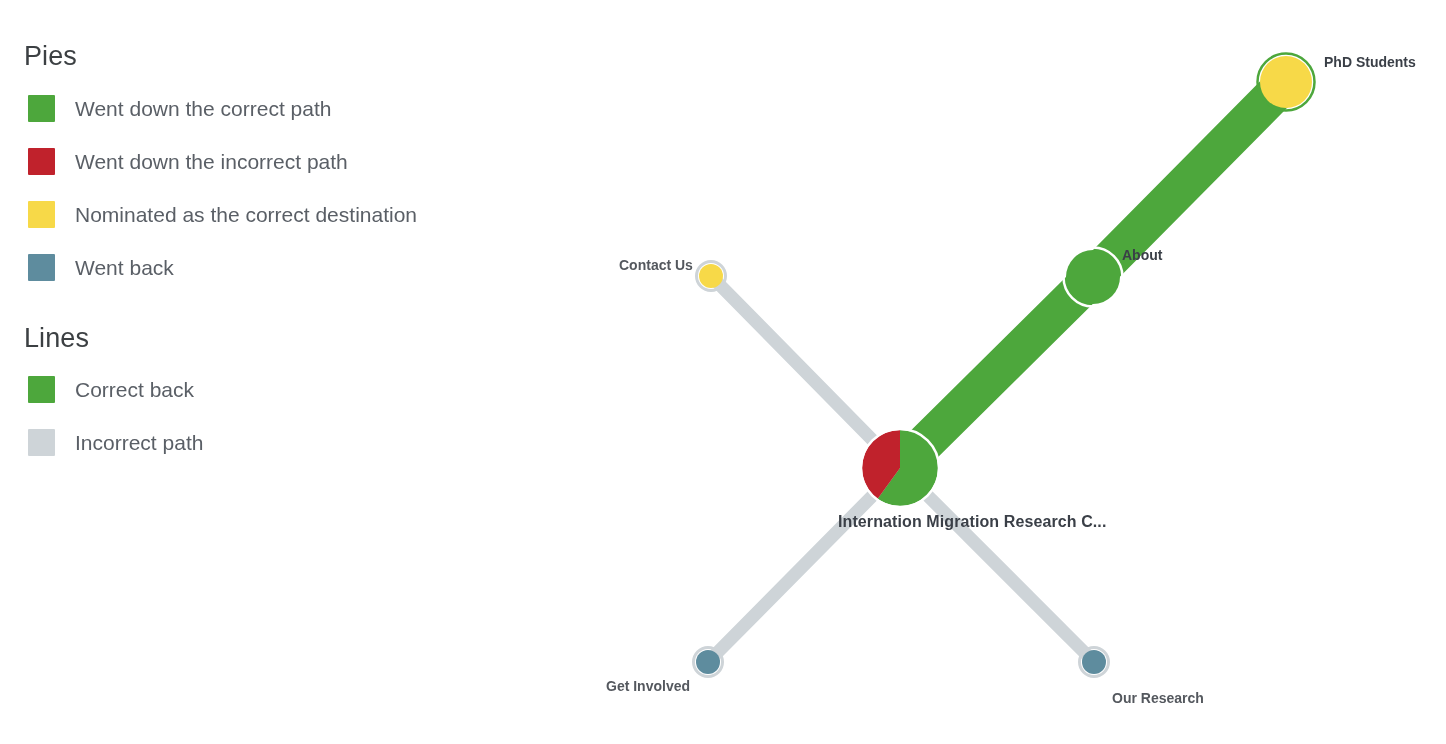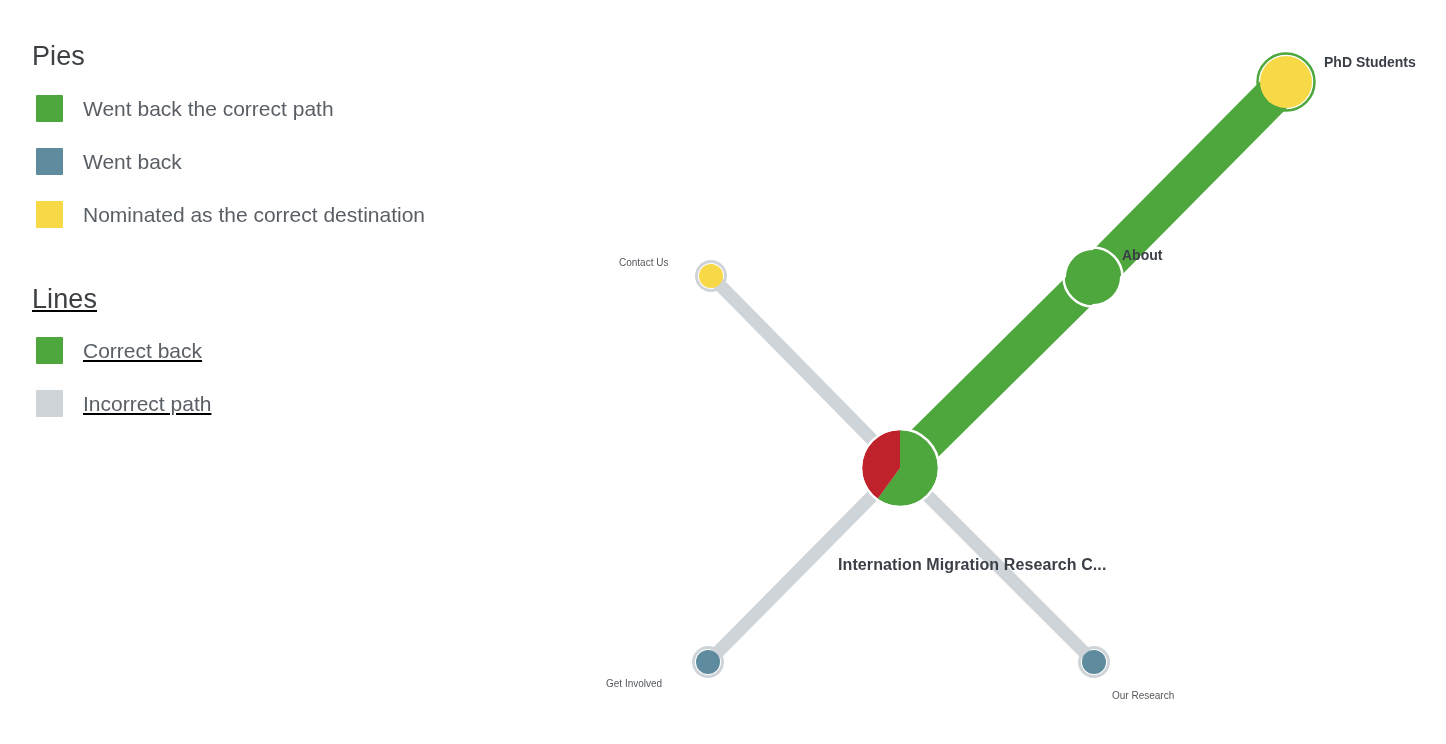--- a/index.html
+++ b/index.html
@@ -13,21 +13,21 @@
     height: 744px;
     position: relative;
     overflow: hidden;
     font-family: "Liberation Sans", "DejaVu Sans", sans-serif;
     -webkit-font-smoothing: antialiased;
   }
 
   
   #legend {
     position: absolute;
-    left: 30px;
+    left: 22px;
     top: 42px;
     width: 520px;
   }
   .legend-group { margin-bottom: 22px; }
   .legend-title {
     font-size: 27px;
     font-weight: 400;
     color: #3c4043;
     letter-spacing: 0.1px;
     margin: 0 0 10px 2px;
@@ -46,37 +46,37 @@
     margin-right: 20px;
     border-radius: 1px;
   }
   .legend-label {
     font-size: 21px;
     font-weight: 400;
     color: #5a5f66;
     line-height: 1.2;
     white-space: nowrap;
   }
-  #lines-group { margin-top: 44px; text-decoration: underline; }
+  #lines-group { margin-top: 30px; }
 
   
   #graph {
     position: absolute;
     left: 0;
     top: 0;
     width: 1446px;
     height: 744px;
   }
   .node-label {
     position: absolute;
     font-family: "Liberation Sans", "DejaVu Sans", sans-serif;
     white-space: nowrap;
     color: #54585e;
-    font-size: 10px;
-    font-weight: 400;
+    font-size: 14px;
+    font-weight: 700;
   }
   .node-label.bold {
     font-weight: 700;
     color: #3a3f47;
     font-size: 14px;
   }
   .node-label.center-label {
     font-weight: 700;
     color: #3a3f47;
     font-size: 16px;
@@ -86,32 +86,36 @@
 </head>
 <body>
 
 <div id="legend">
 
   <div class="legend-group">
     <div class="legend-title">Pies</div>
 
     <div class="legend-item">
       <span class="legend-swatch" style="background-color: rgb(77, 167, 60);"></span>
-      <span class="legend-label">Went back the correct path</span>
+      <span class="legend-label">Went down the correct path</span>
     </div>
 
-
     <div class="legend-item">
-      <span class="legend-swatch" style="background-color: rgb(94, 140, 158);"></span>
-      <span class="legend-label">Went back</span>
+      <span class="legend-swatch" style="background-color: rgb(192, 34, 44);"></span>
+      <span class="legend-label">Went down the incorrect path</span>
     </div>
 
     <div class="legend-item">
       <span class="legend-swatch" style="background-color: rgb(247, 217, 72);"></span>
       <span class="legend-label">Nominated as the correct destination</span>
+    </div>
+
+    <div class="legend-item">
+      <span class="legend-swatch" style="background-color: rgb(94, 140, 158);"></span>
+      <span class="legend-label">Went back</span>
     </div>
 
   </div>
 
   <div class="legend-group" id="lines-group">
     <div class="legend-title">Lines</div>
 
     <div class="legend-item">
       <span class="legend-swatch" style="background-color: rgb(77, 167, 60);"></span>
       <span class="legend-label">Correct back</span>
@@ -156,20 +160,20 @@
           <circle cx="708" cy="662" r="12" fill="#5e8c9e"></circle>
           <circle cx="708" cy="662" r="14.5" fill="none" stroke="#ced4d8" stroke-width="3"></circle>
         </g>
         <g>
           <circle cx="1094" cy="662" r="12" fill="#5e8c9e"></circle>
           <circle cx="1094" cy="662" r="14.5" fill="none" stroke="#ced4d8" stroke-width="3"></circle>
         </g>
       </g>
   </svg>
   <div id="label-layer">
-      <div class="node-label center-label" style="left: 838px; top: 556px;">Internation Migration Research C...</div>
+      <div class="node-label center-label" style="left: 838px; top: 513px;">Internation Migration Research C...</div>
       <div class="node-label bold" style="left: 1122px; top: 247px;">About</div>
       <div class="node-label bold" style="left: 1324px; top: 54px; text-align: right;">PhD Students</div>
       <div class="node-label" style="left: 619px; top: 256.5px;">Contact Us</div>
       <div class="node-label" style="left: 606px; top: 677.5px;">Get Involved</div>
       <div class="node-label" style="left: 1112px; top: 644px; margin-top: 46px;">Our Research</div>
     </div>
 </div>
 
 </body></html>

